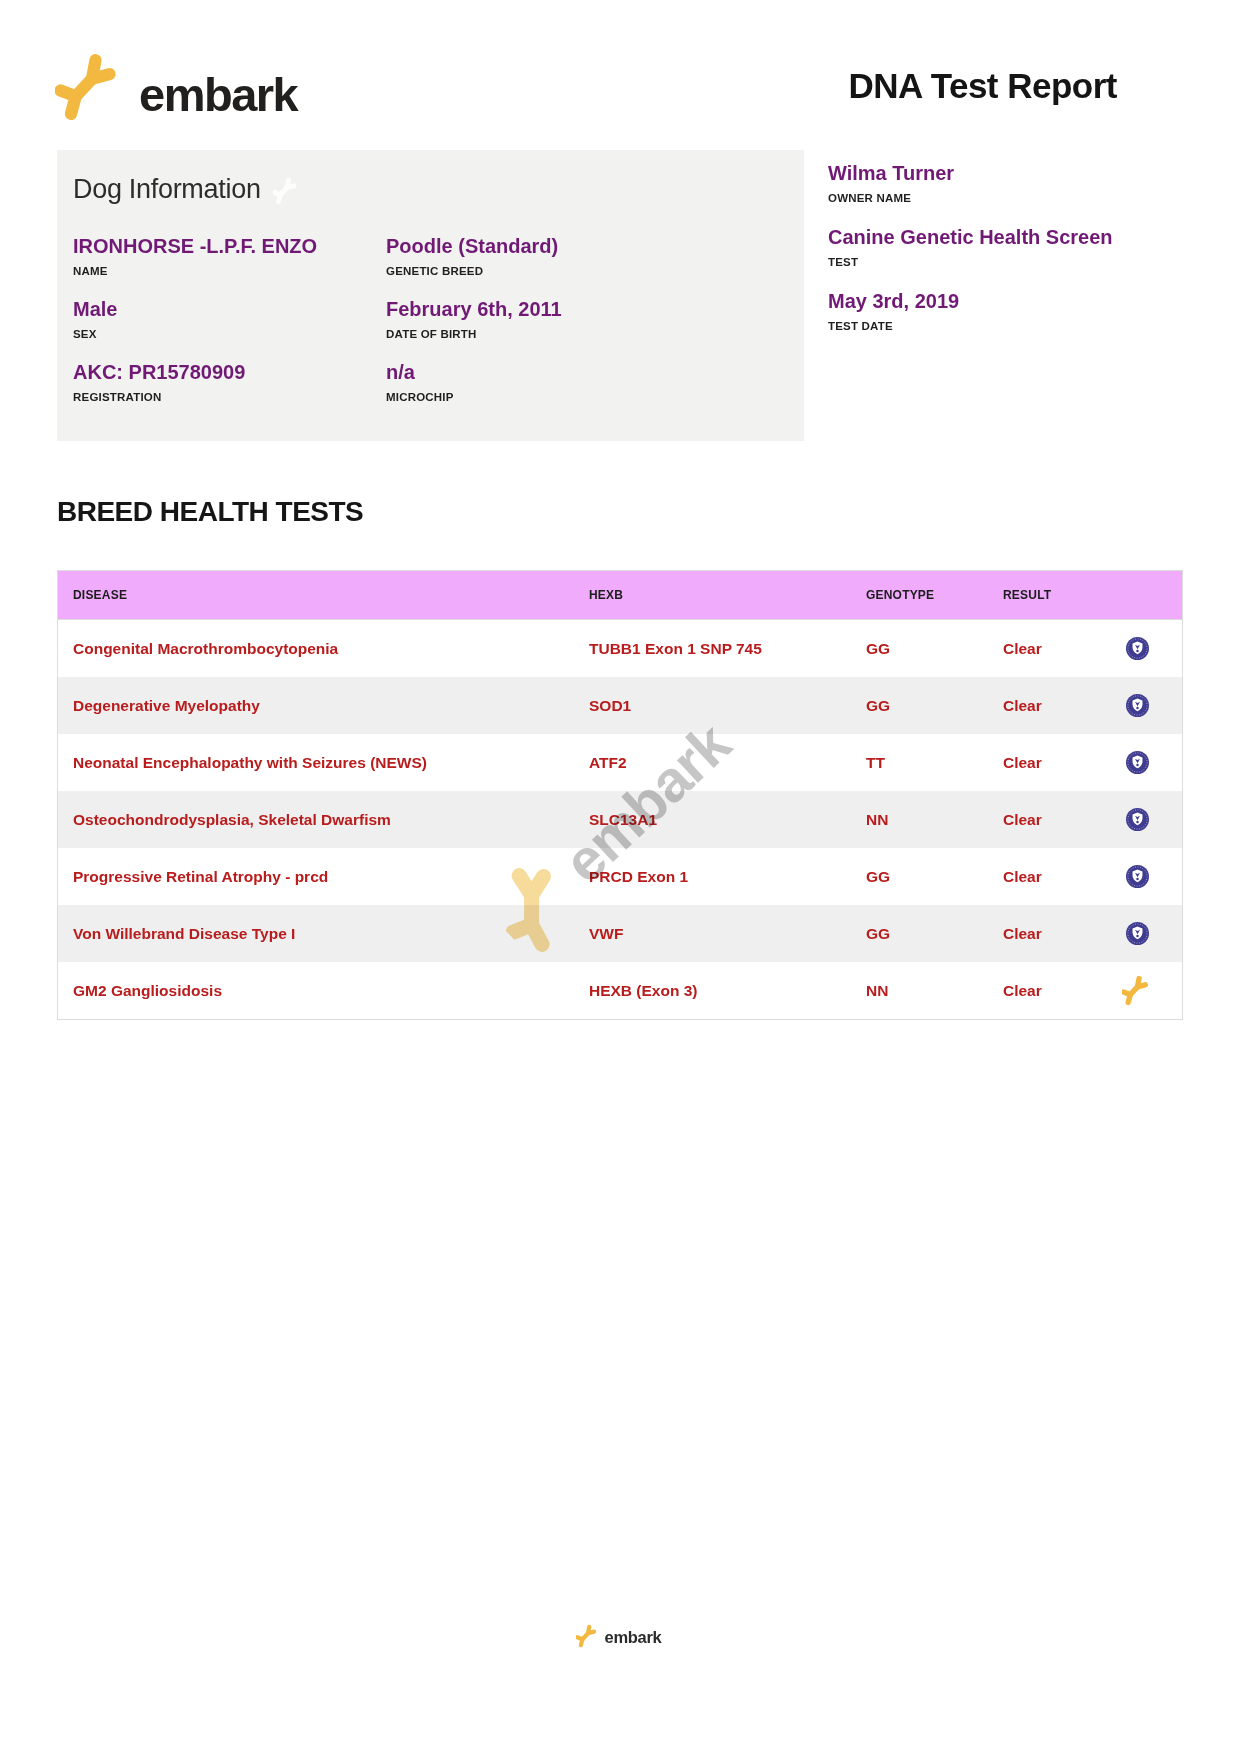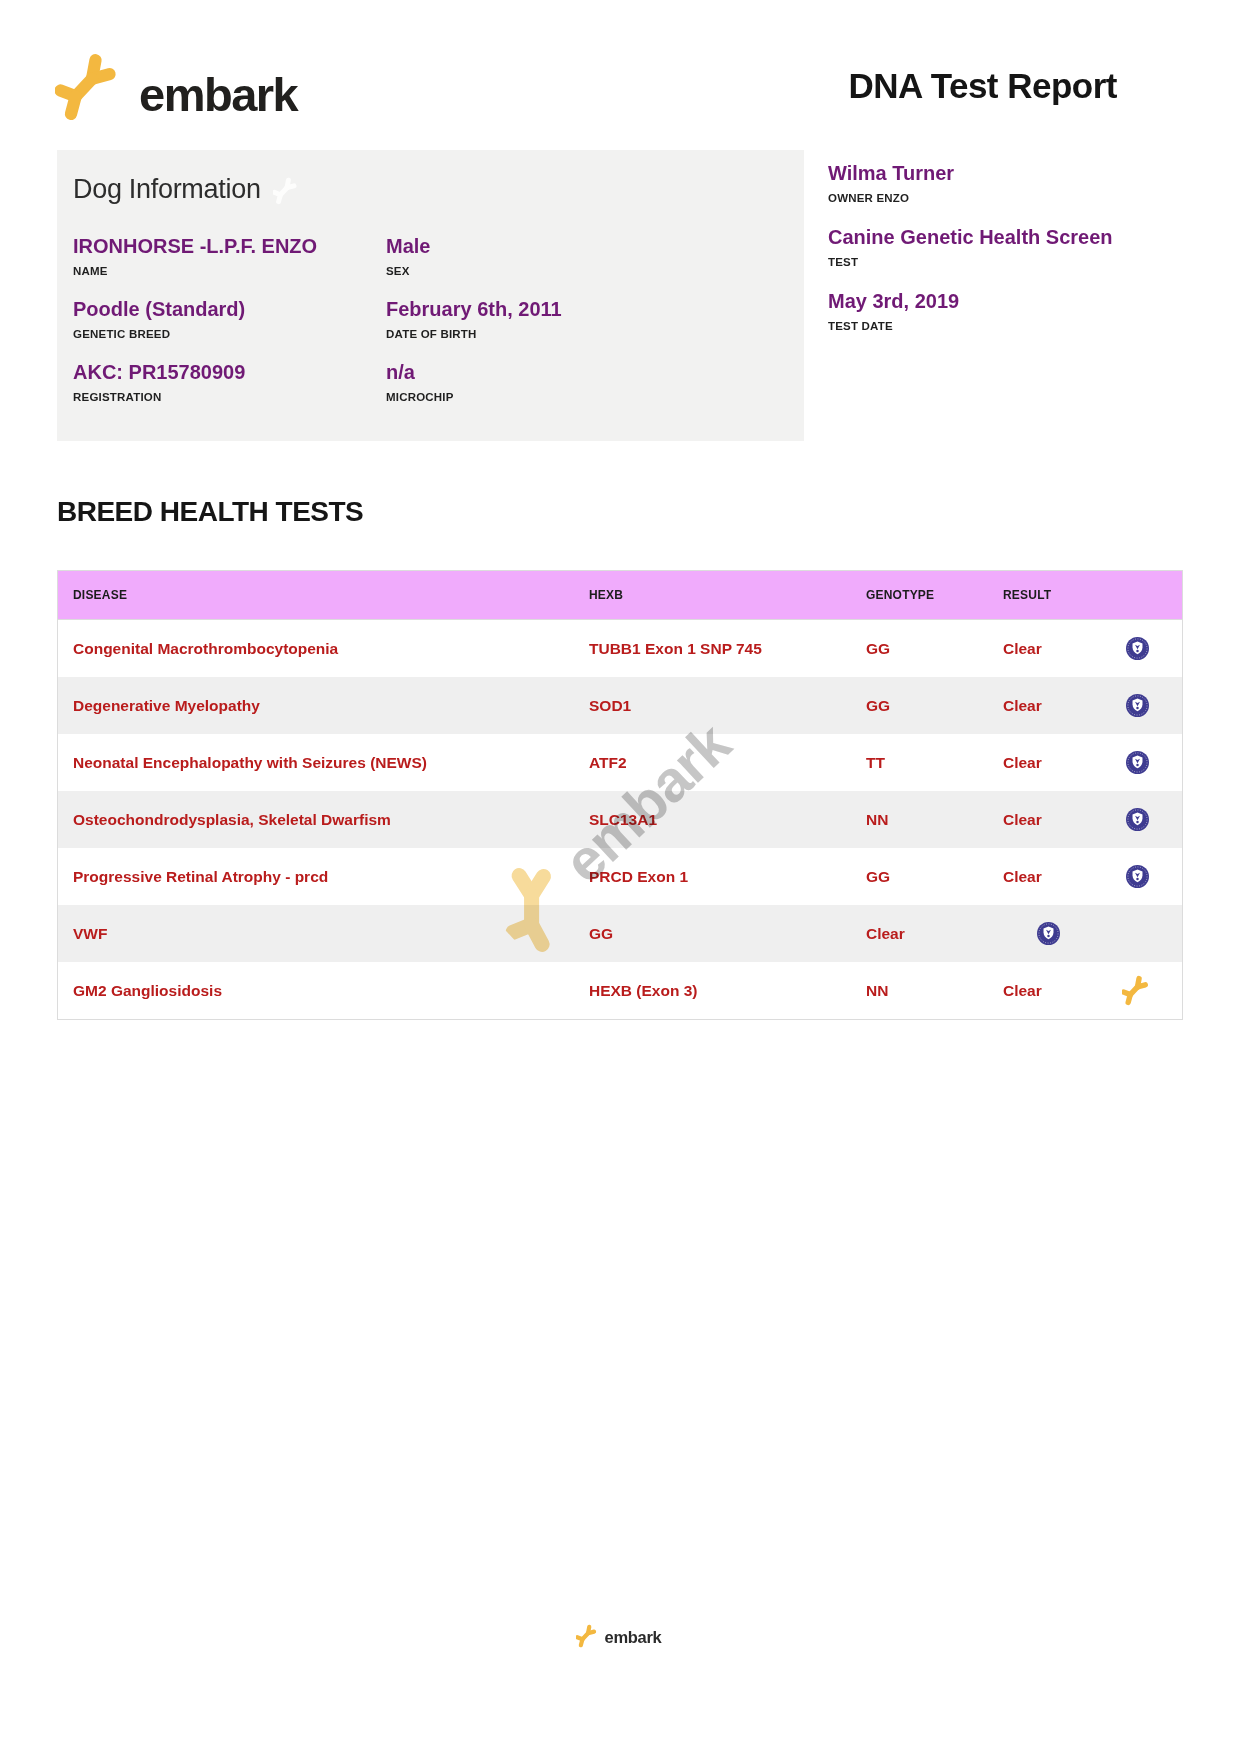--- a/index.html
+++ b/index.html
@@ -80,46 +80,46 @@
       <svg class="panel-dog-icon" width="28" height="28" viewBox="0 0 60 60">
           <use href="#dog-sym"></use>
         </svg>
     </div>
     <div class="fields-grid">
       <div>
         <div class="field-value">IRONHORSE -L.P.F. ENZO</div>
         <div class="field-label">NAME</div>
       </div>
       <div>
+        <div class="field-value">Poodle (Standard)</div>
+        <div class="field-label">GENETIC BREED</div>
+      </div>
+      <div>
         <div class="field-value">Male</div>
         <div class="field-label">SEX</div>
-      </div>
-      <div>
-        <div class="field-value">Poodle (Standard)</div>
-        <div class="field-label">GENETIC BREED</div>
       </div>
       <div>
         <div class="field-value">February 6th, 2011</div>
         <div class="field-label">DATE OF BIRTH</div>
       </div>
       <div>
         <div class="field-value">AKC: PR15780909</div>
         <div class="field-label">REGISTRATION</div>
       </div>
       <div>
         <div class="field-value">n/a</div>
         <div class="field-label">MICROCHIP</div>
       </div>
     </div>
   </div>
 
   <div class="owner-col">
     <div>
       <div class="field-value">Wilma Turner</div>
-      <div class="field-label">OWNER ENZO</div>
+      <div class="field-label">OWNER NAME</div>
     </div>
     <div>
       <div class="field-value">Canine Genetic Health Screen</div>
       <div class="field-label">TEST</div>
     </div>
     <div>
       <div class="field-value">May 3rd, 2019</div>
       <div class="field-label">TEST DATE</div>
     </div>
   </div>
@@ -204,20 +204,21 @@
   <svg width="23" height="23" viewBox="0 0 24 24">
     <circle cx="12" cy="12" r="12" fill="#3E3B90"></circle>
     <circle cx="12" cy="12" r="10" fill="none" stroke="#ffffff" stroke-width="0.8" stroke-dasharray="1 1.6" opacity="0.7"></circle>
     <path d="M12 4.8l5.2 1.9v4.1c0 3.3-2.1 5.8-5.2 7.2-3.1-1.4-5.2-3.9-5.2-7.2V6.7L12 4.8z" fill="#ffffff"></path>
     <path d="M9.4 8.2l2.6 4.6 2.6-4.6-2.6 1.1z" fill="#3E3B90"></path>
     <circle cx="12" cy="14.6" r="1.3" fill="#3E3B90"></circle>
   </svg>
           </div>
         </div>
         <div class="t-row">
+          <div class="t-cell">Von Willebrand Disease Type I</div>
           <div class="t-cell">VWF</div>
           <div class="t-cell">GG</div>
           <div class="t-cell">Clear</div>
           <div class="t-icon-cell">
   <svg width="23" height="23" viewBox="0 0 24 24">
     <circle cx="12" cy="12" r="12" fill="#3E3B90"></circle>
     <circle cx="12" cy="12" r="10" fill="none" stroke="#ffffff" stroke-width="0.8" stroke-dasharray="1 1.6" opacity="0.7"></circle>
     <path d="M12 4.8l5.2 1.9v4.1c0 3.3-2.1 5.8-5.2 7.2-3.1-1.4-5.2-3.9-5.2-7.2V6.7L12 4.8z" fill="#ffffff"></path>
     <path d="M9.4 8.2l2.6 4.6 2.6-4.6-2.6 1.1z" fill="#3E3B90"></path>
     <circle cx="12" cy="14.6" r="1.3" fill="#3E3B90"></circle>

